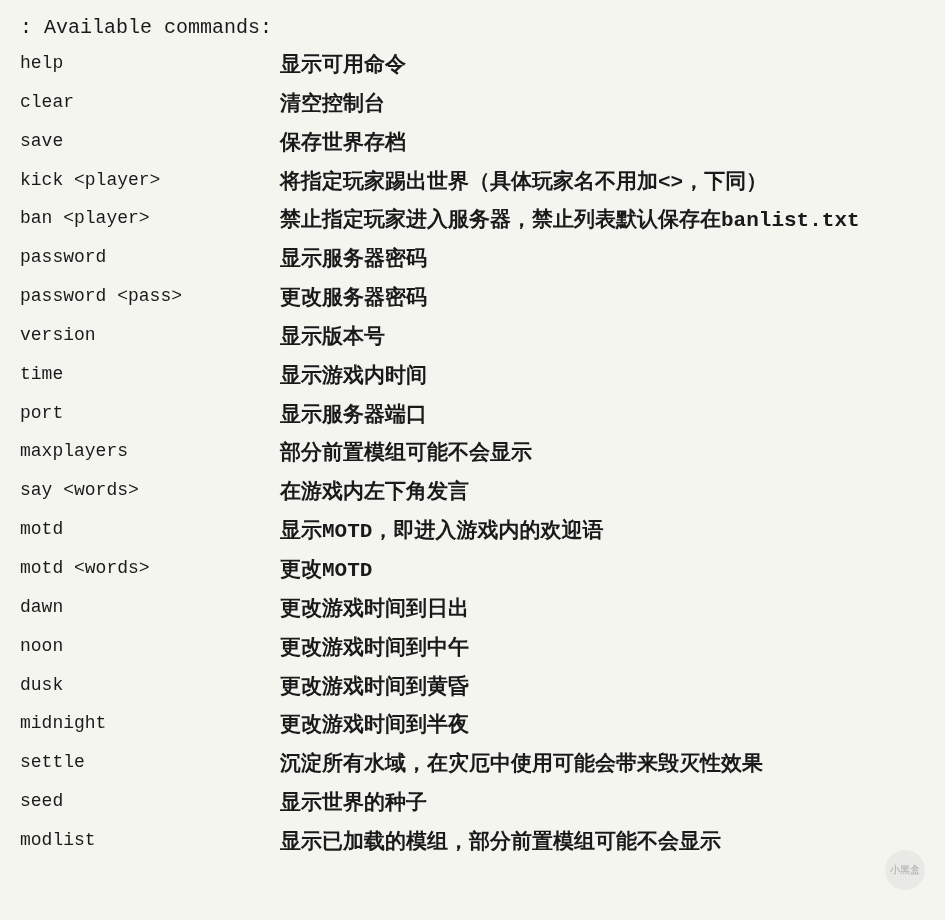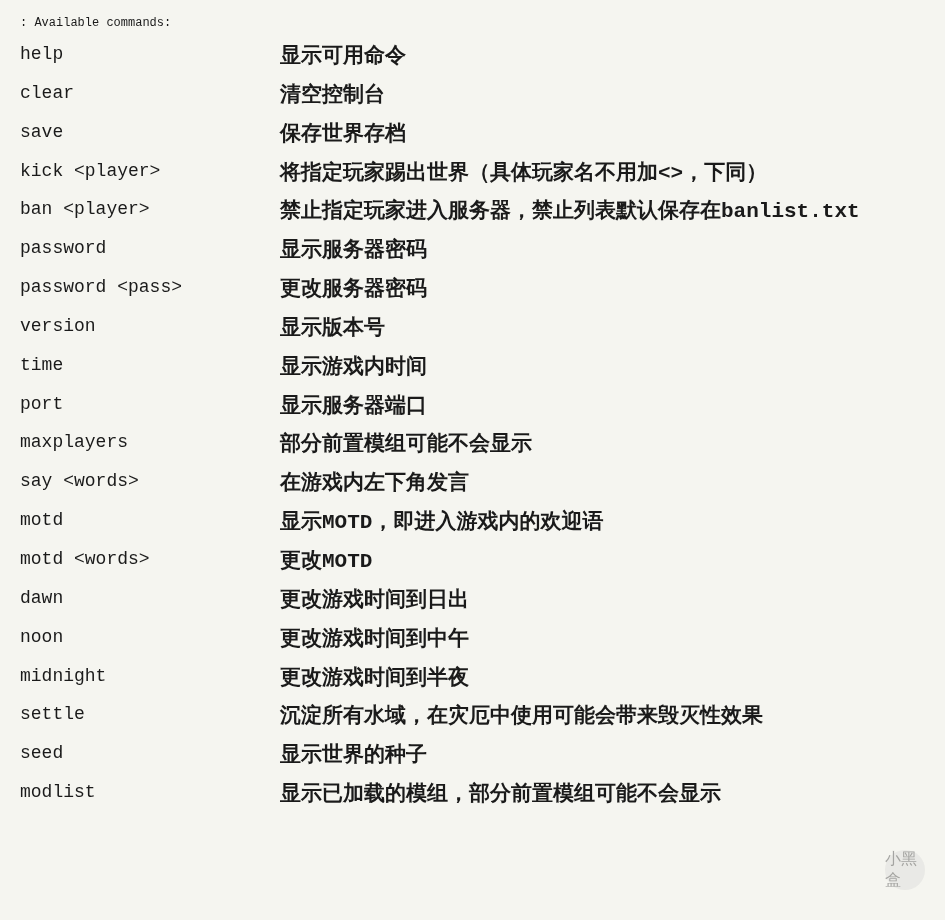--- a/index.html
+++ b/index.html
@@ -16,21 +16,21 @@
       width: 945px;
       min-height: 920px;
       color: #1a1a1a;
     }
 
     .console-container {
       width: 100%;
     }
 
     .header-line {
-      font-size: 12px;
+      font-size: 20px;
       color: #1a1a1a;
       margin-bottom: 8px;
       font-weight: normal;
     }
 
     .command-table {
       width: 100%;
       border-collapse: collapse;
     }
 
@@ -68,21 +68,21 @@
     }
 
     .watermark-circle {
       display: inline-flex;
       align-items: center;
       justify-content: center;
       width: 40px;
       height: 40px;
       border-radius: 50%;
       background: rgba(200,200,200,0.5);
-      font-size: 16px;
+      font-size: 10px;
       color: #555;
     }
   </style>
 </head>
 <body>
 
 <div class="console-container">
   <div class="header-line">: Available commands:</div>
   <table class="command-table">
     <tbody id="command-tbody">
@@ -144,20 +144,24 @@
         </tr>
         <tr>
           <td class="cmd-col">dawn</td>
           <td class="desc-col">更改游戏时间到日出</td>
         </tr>
         <tr>
           <td class="cmd-col">noon</td>
           <td class="desc-col">更改游戏时间到中午</td>
         </tr>
         <tr>
+          <td class="cmd-col">dusk</td>
+          <td class="desc-col">更改游戏时间到黄昏</td>
+        </tr>
+        <tr>
           <td class="cmd-col">midnight</td>
           <td class="desc-col">更改游戏时间到半夜</td>
         </tr>
         <tr>
           <td class="cmd-col">settle</td>
           <td class="desc-col">沉淀所有水域，在灾厄中使用可能会带来毁灭性效果</td>
         </tr>
         <tr>
           <td class="cmd-col">seed</td>
           <td class="desc-col">显示世界的种子</td>

